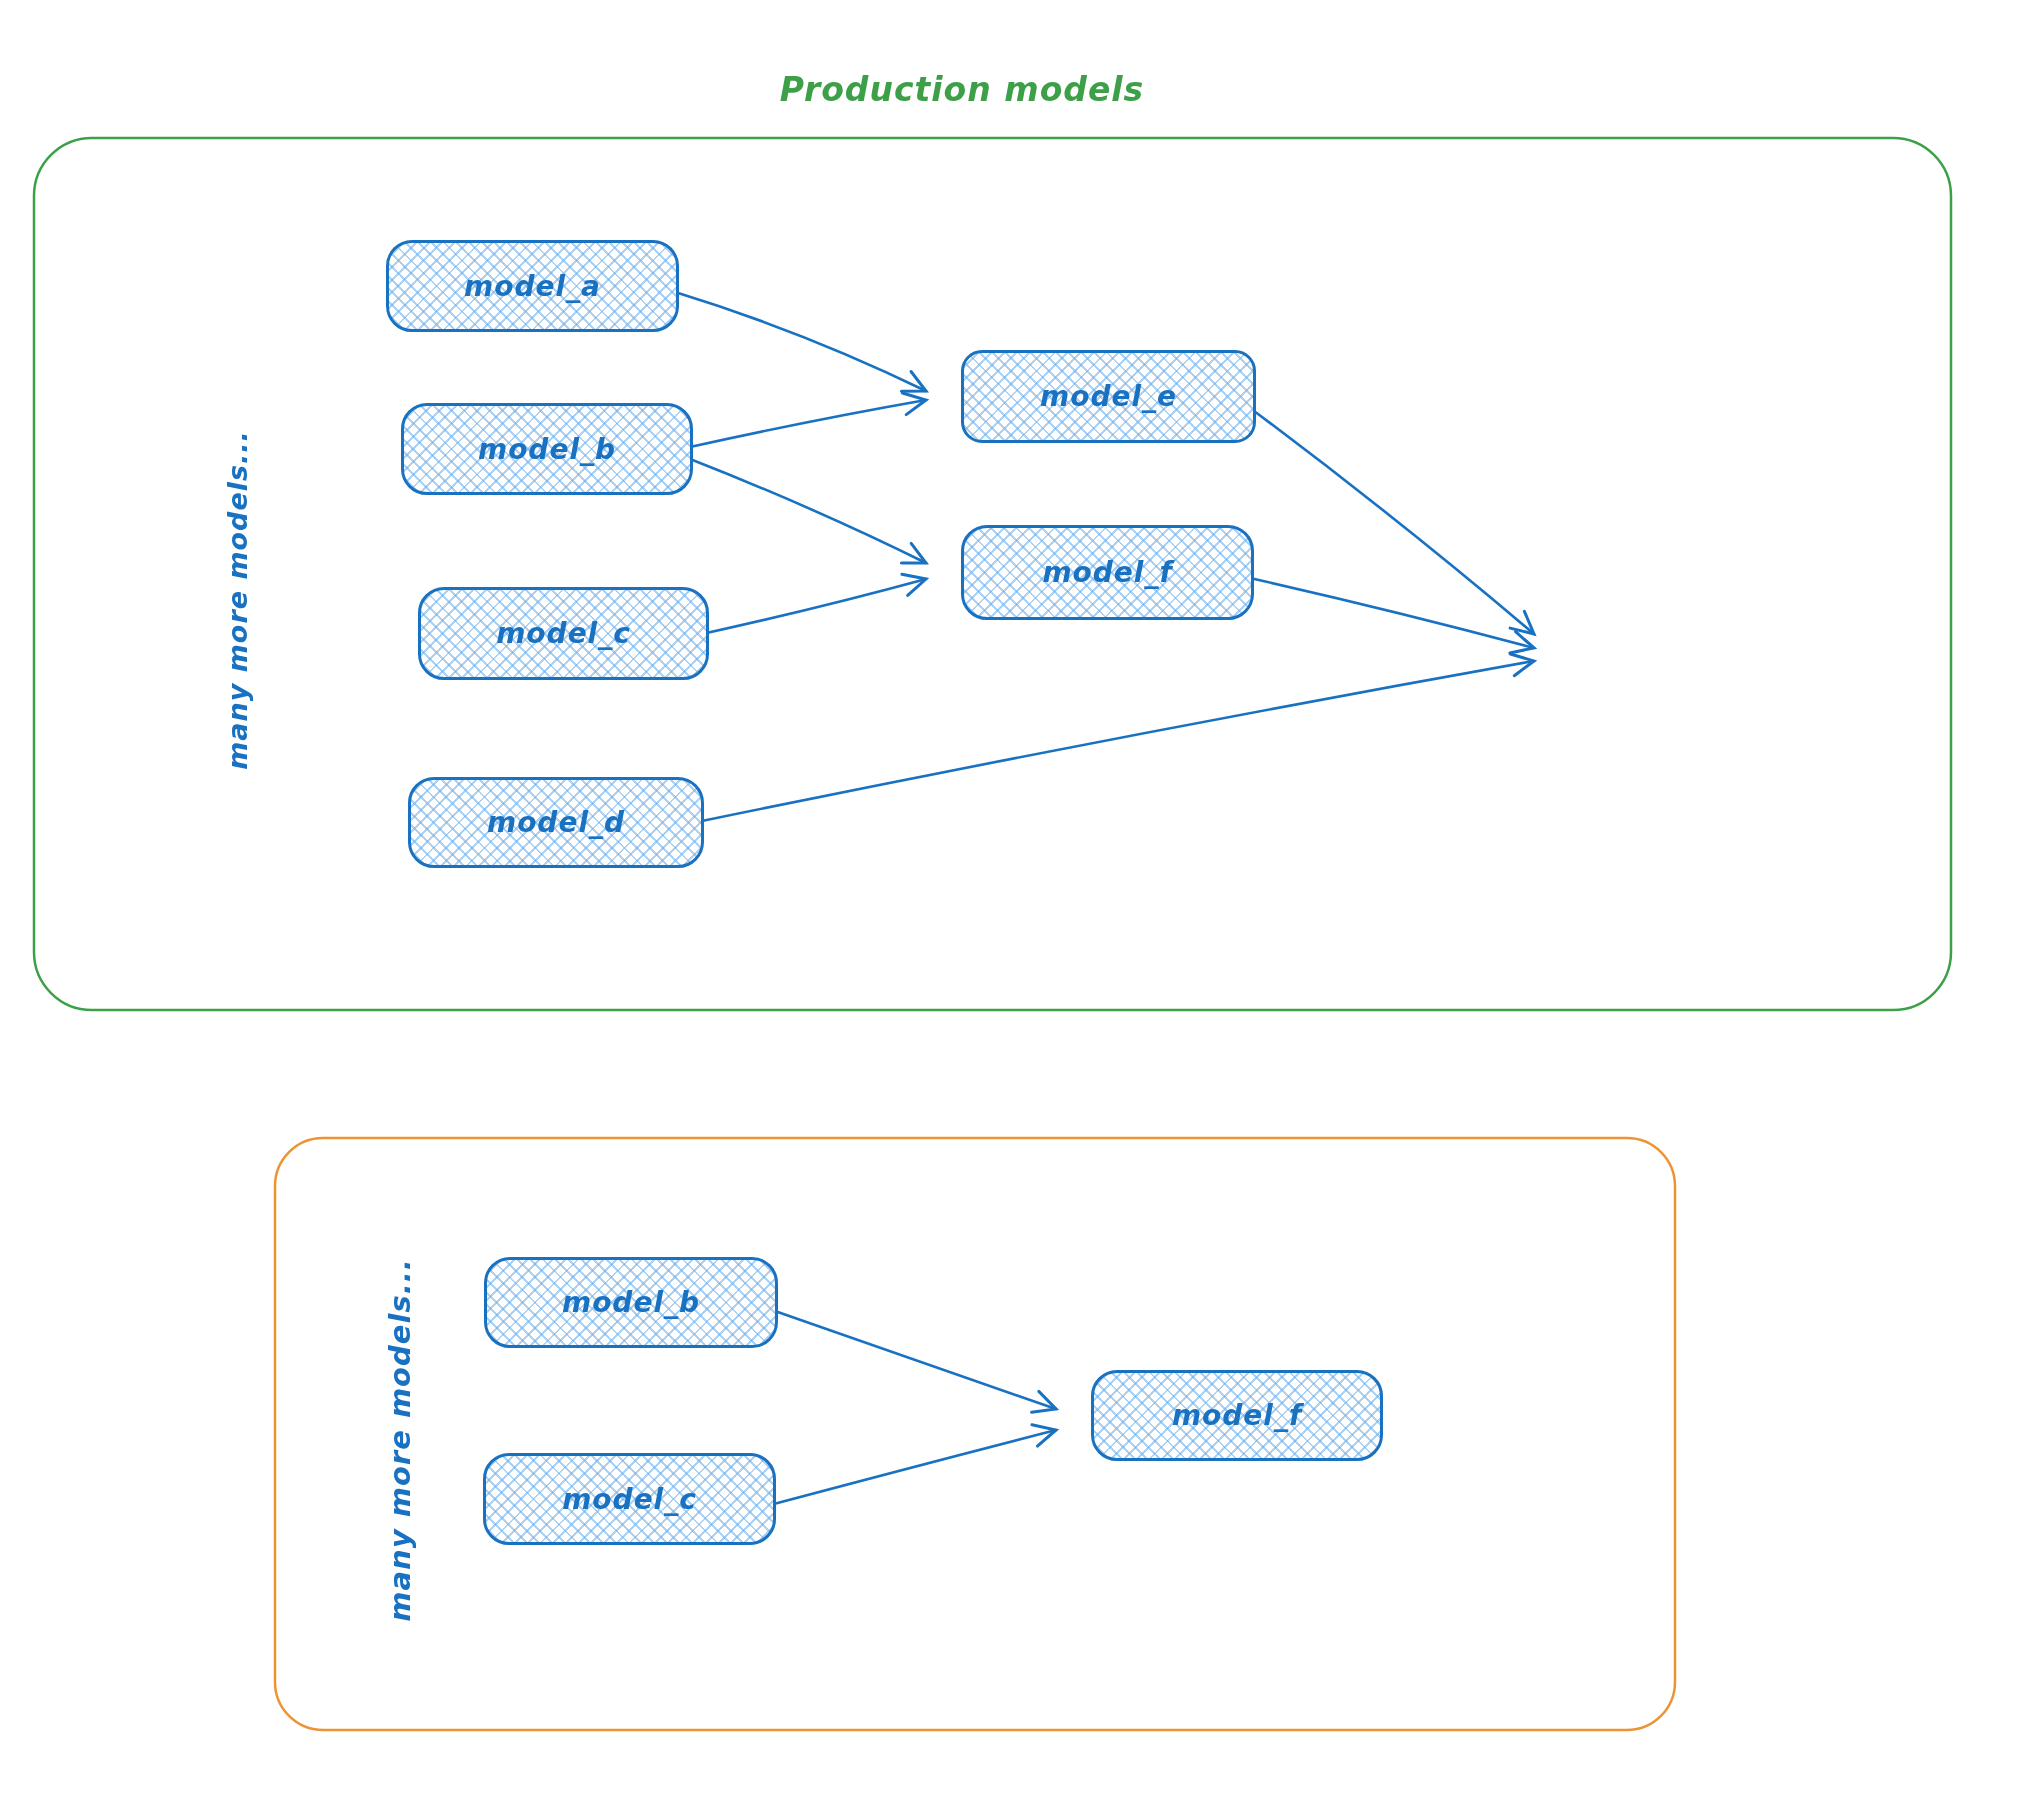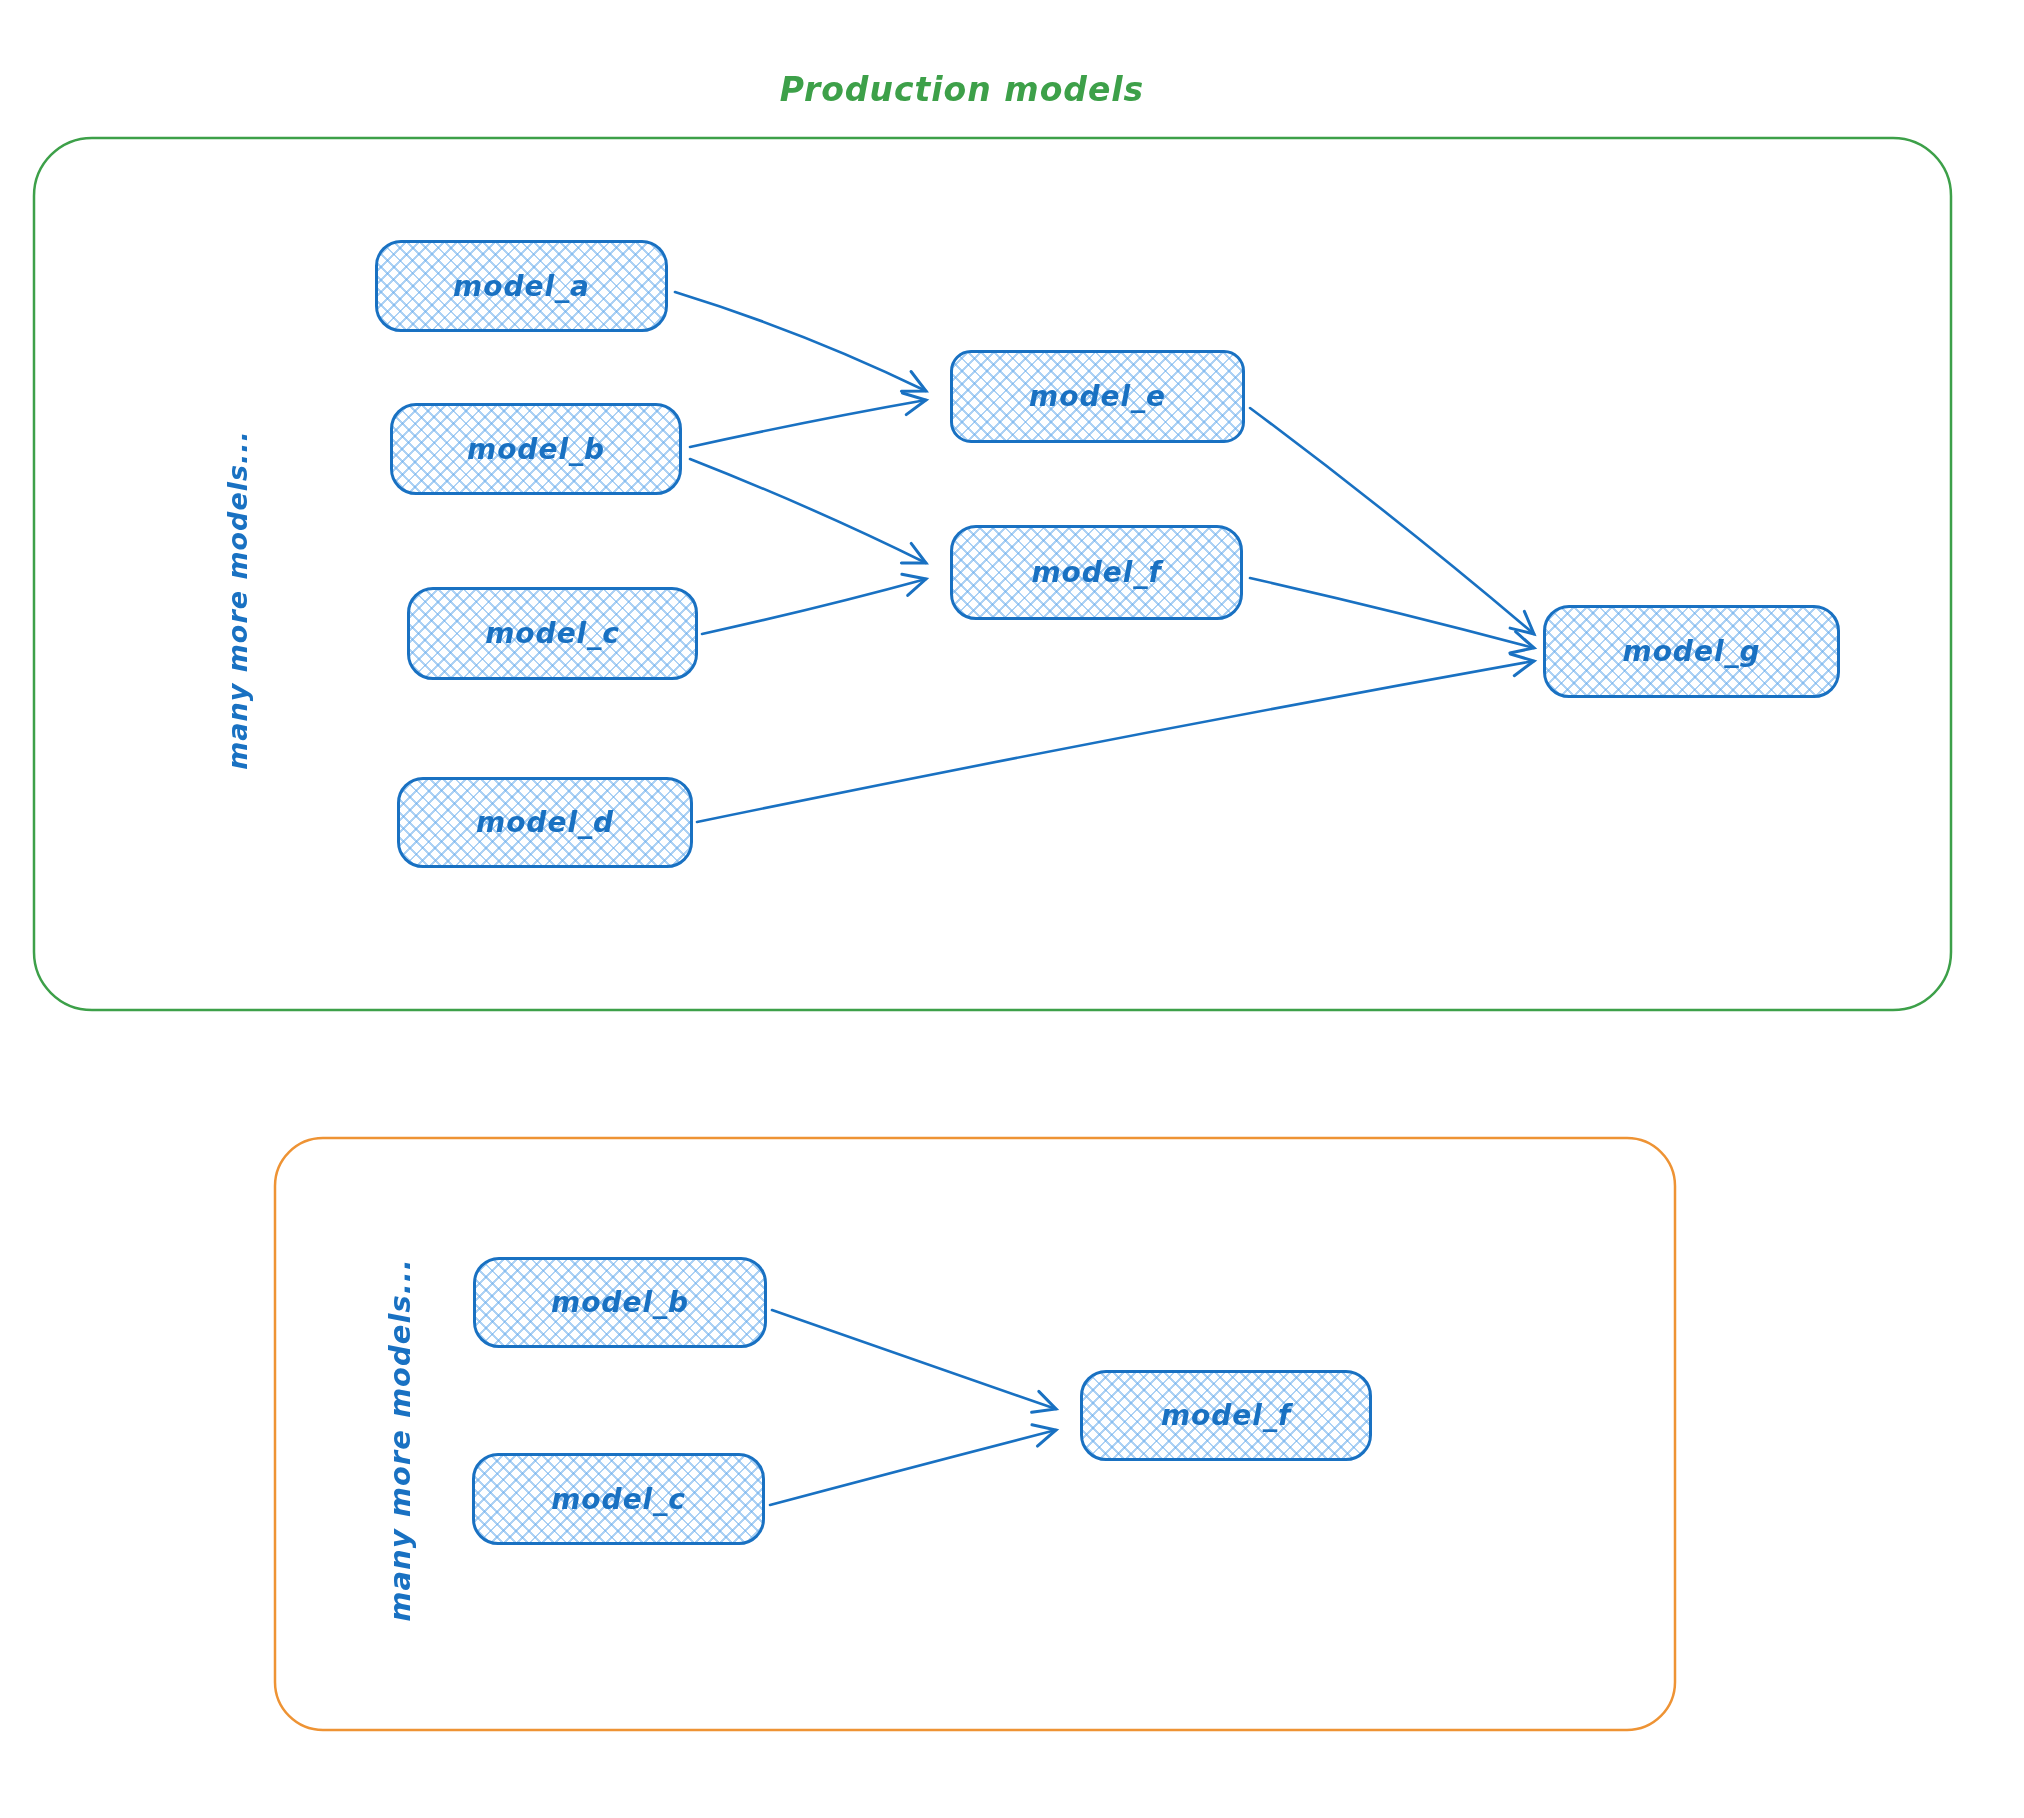--- a/index.html
+++ b/index.html
@@ -33,20 +33,21 @@
     box-sizing: border-box;
     border: 3px solid #1971c2;
     border-radius: 26px;
     display: flex;
     align-items: center;
     justify-content: center;
     background-color: #ffffff;
     background-image:
       repeating-linear-gradient(45deg,  rgba(106,173,236,0.55) 0px, rgba(106,173,236,0.55) 2px, transparent 2px, transparent 9px),
       repeating-linear-gradient(135deg, rgba(106,173,236,0.55) 0px, rgba(106,173,236,0.55) 2px, transparent 2px, transparent 9px);
+    margin-left: 11px;
   }
   .node .label {
     font-size: 28px;
     font-style: italic;
     font-weight: bold;
     letter-spacing: 1px;
     white-space: nowrap;
   }
   .vertical-label {
     position: absolute;
@@ -101,23 +102,20 @@
   </div>
   <div class="node" style="left: 397px; top: 777px; width: 296px; height: 91px; border-color: rgb(25, 113, 194); text-align: center;">
     <span class="label" style="color: rgb(25, 113, 194);">model_d</span>
   </div>
   <div class="node" style="left: 950px; top: 350px; width: 295px; height: 93px; border-color: rgb(25, 113, 194); border-radius: 21px;">
     <span class="label" style="color: rgb(25, 113, 194);">model_e</span>
   </div>
   <div class="node" style="left: 950px; top: 525px; width: 293px; height: 95px; border-color: rgb(25, 113, 194);">
     <span class="label" style="color: rgb(25, 113, 194);">model_f</span>
   </div>
-  <div class="node" style="left: 1543px; top: 605px; width: 297px; height: 93px; border-color: rgb(25, 113, 194);">
-    <span class="label" style="color: rgb(25, 113, 194);">model_g</span>
-  </div>
 
   <div class="node" style="left: 473px; top: 1257px; width: 294px; height: 91px; border-color: rgb(25, 113, 194);">
     <span class="label" style="color: rgb(25, 113, 194);">model_b</span>
   </div>
   <div class="node" style="left: 472px; top: 1453px; width: 293px; height: 92px; border-color: rgb(25, 113, 194);">
     <span class="label" style="color: rgb(25, 113, 194);">model_c</span>
   </div>
   <div class="node" style="left: 1080px; top: 1370px; width: 292px; height: 91px; border-color: rgb(25, 113, 194);">
     <span class="label" style="color: rgb(25, 113, 194);">model_f</span>
   </div>

